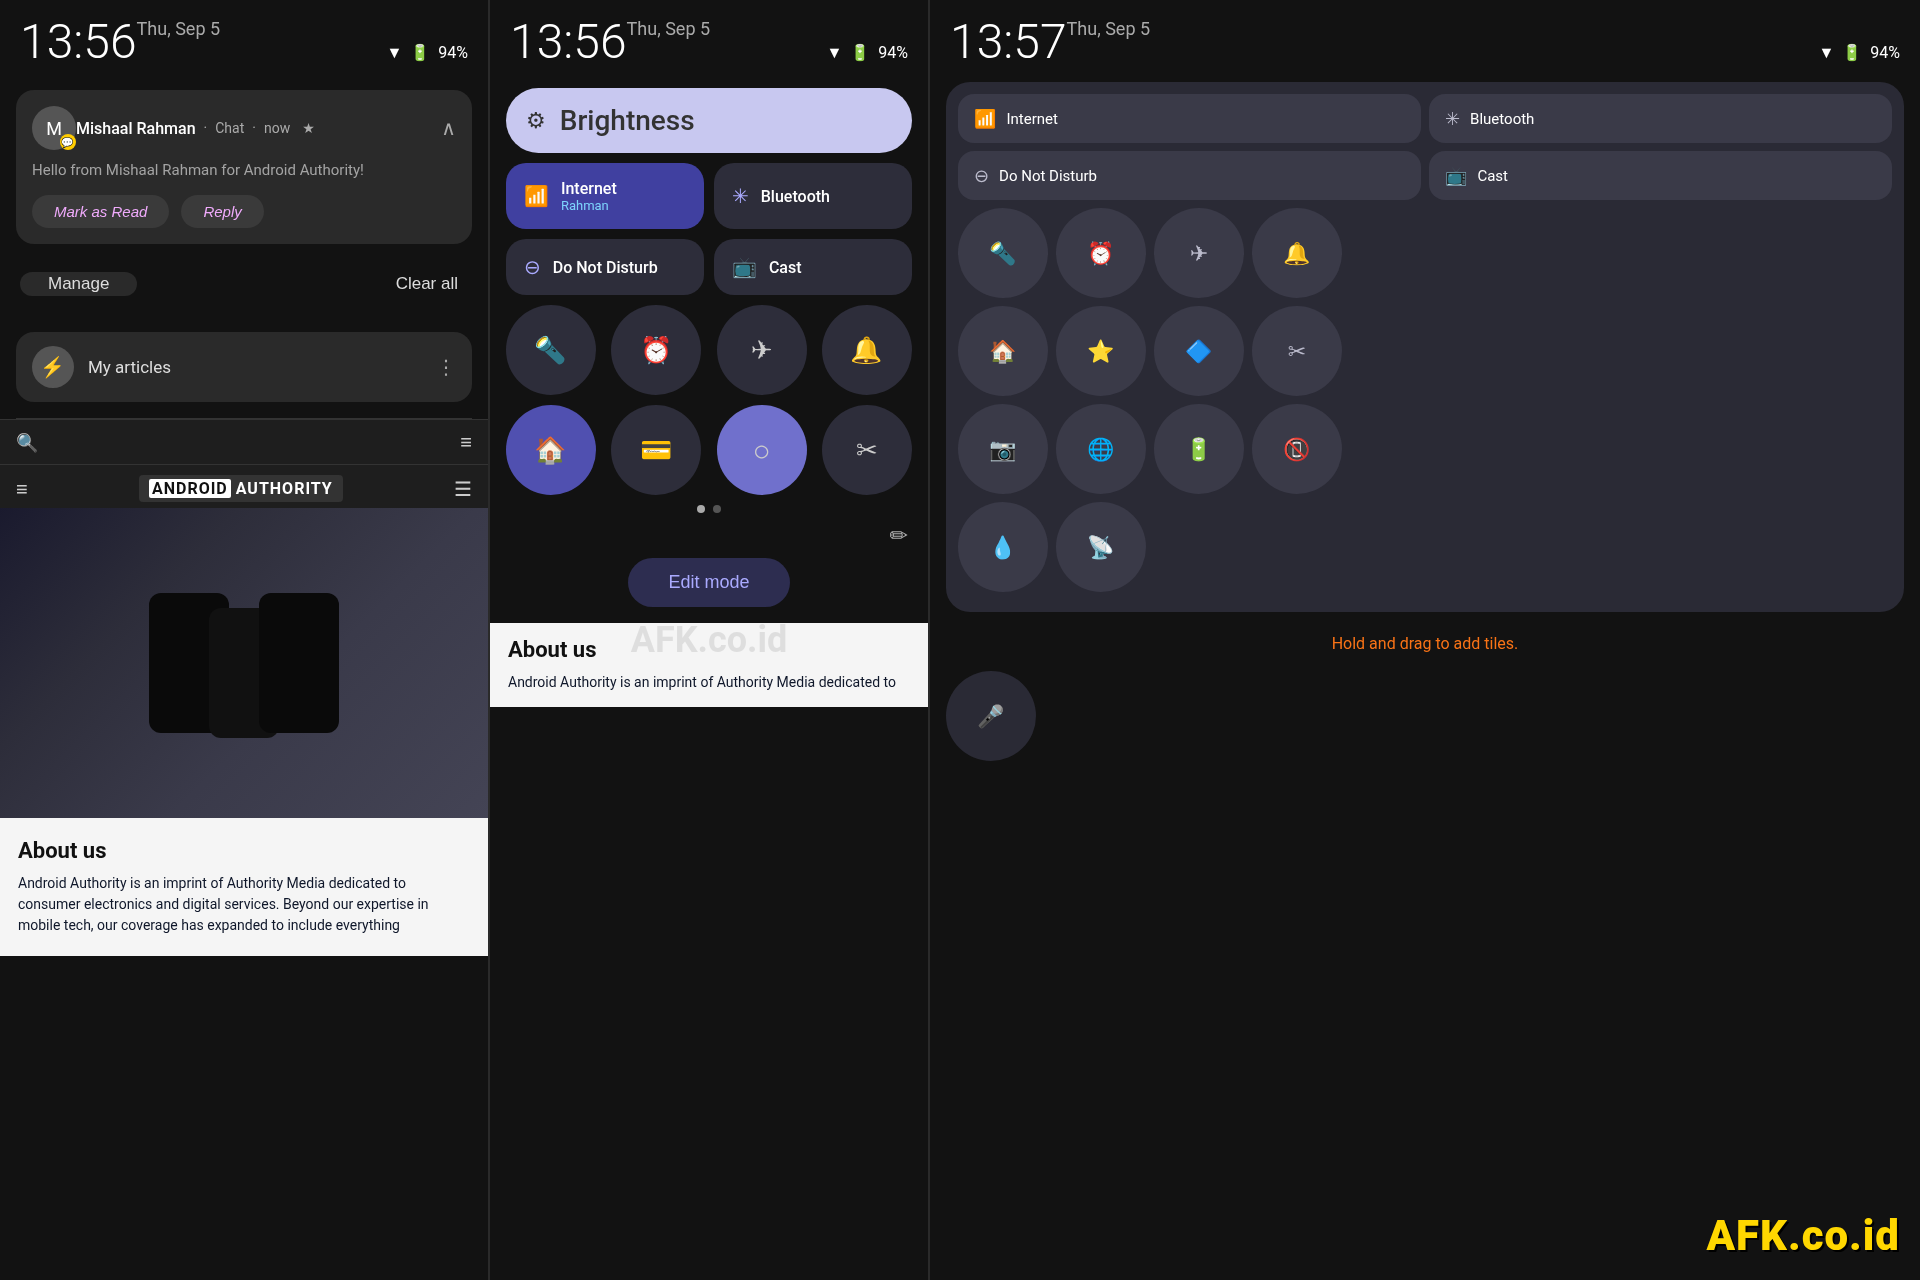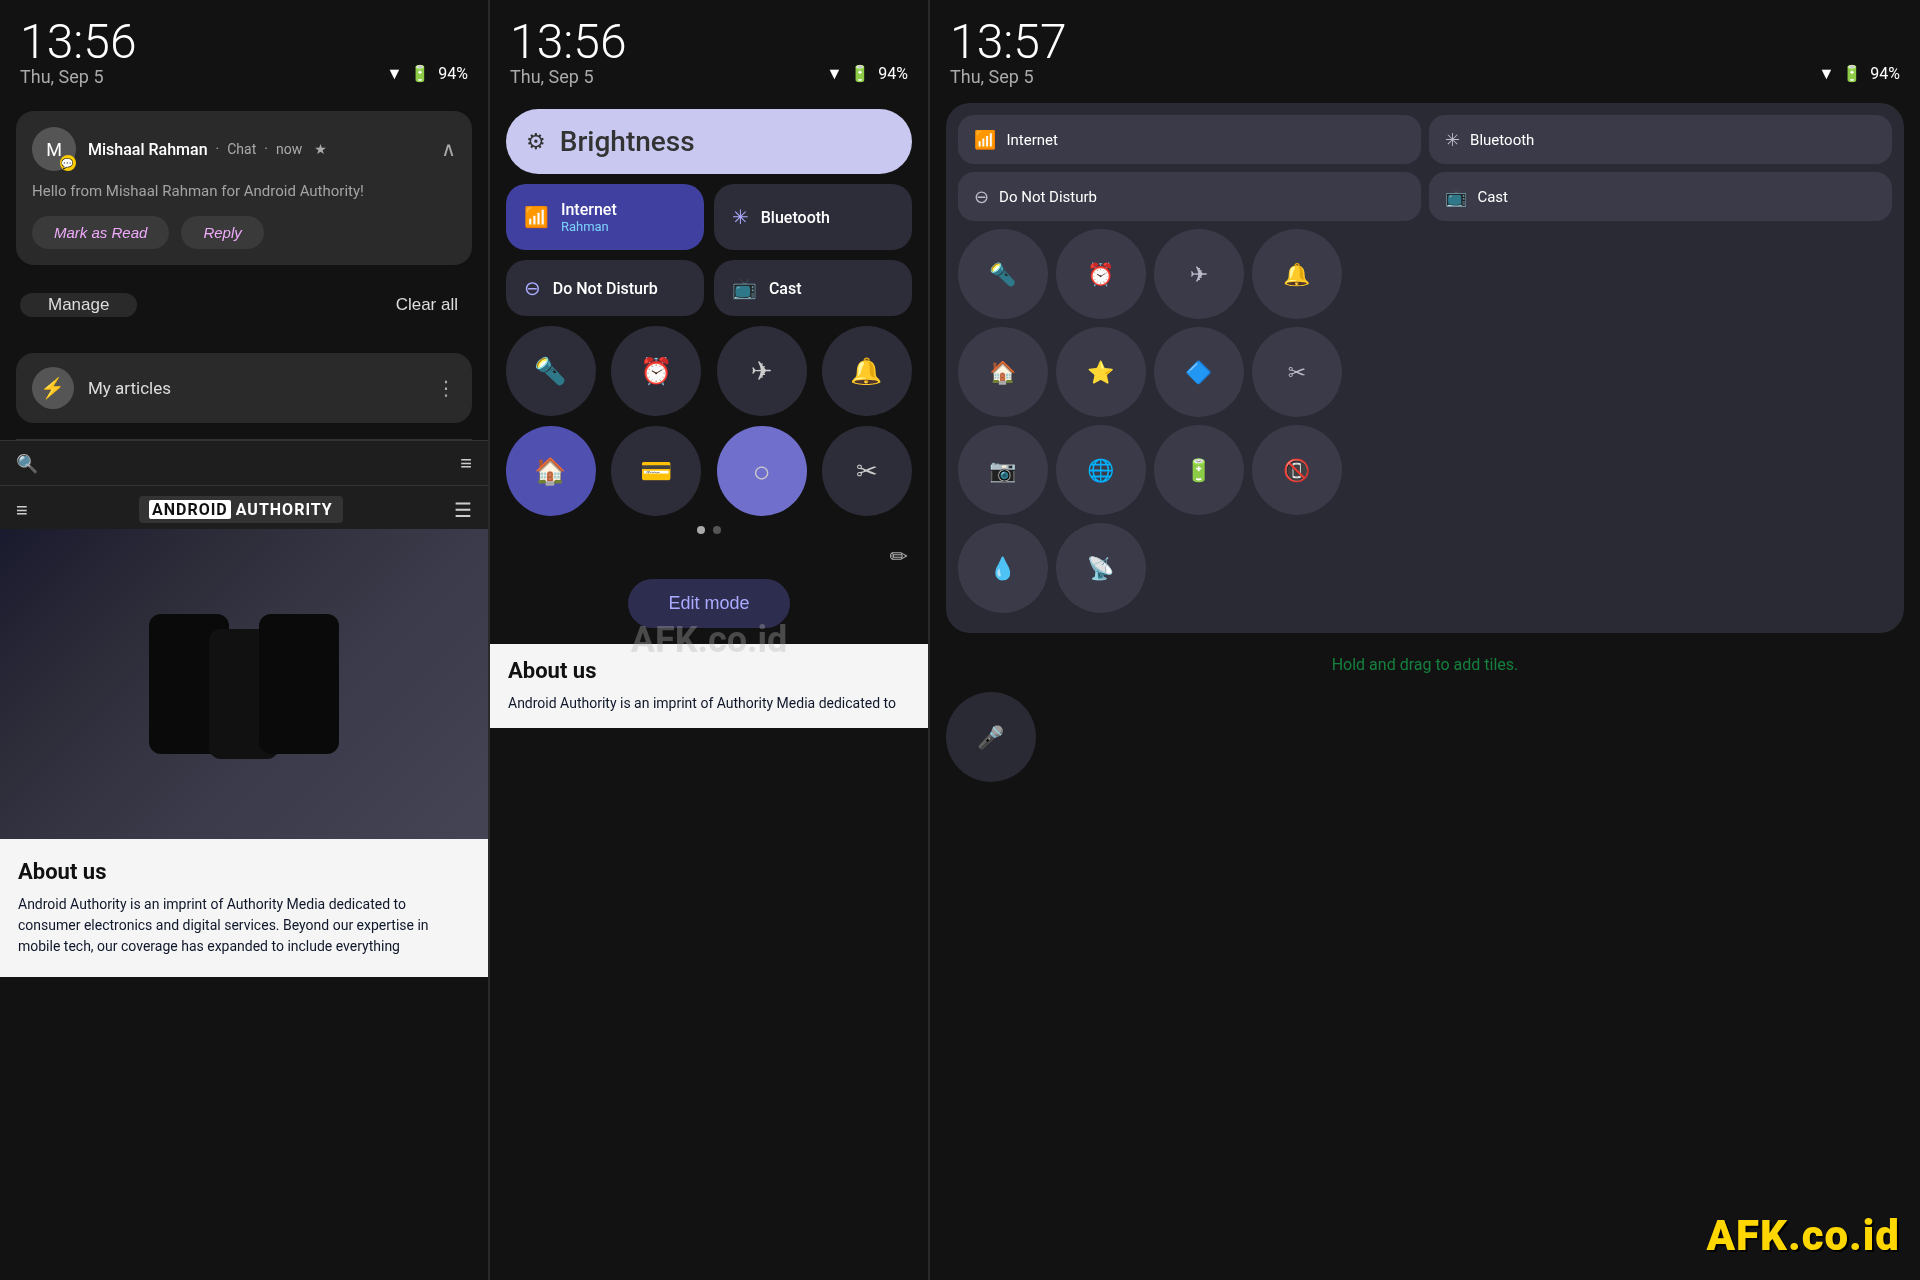--- a/index.html
+++ b/index.html
@@ -53,21 +53,21 @@
       font-size: 18px;
     }
     .status-icons {
       display: flex;
       align-items: center;
       gap: 8px;
       color: #ffffff;
       font-size: 16px;
       padding-bottom: 4px;
     }
-    .status-left { display: flex; flex-direction: column; }
+    .status-left { display: flex; flex-direction: row; }
     .status-percent { font-size: 16px; color: #ffffff; }
 
     
     .notification-card {
       background: #2a2a2a;
       border-radius: 18px;
       margin: 16px 16px 12px 16px;
       padding: 16px;
     }
     .notif-header {
@@ -100,21 +100,21 @@
       display: flex;
       align-items: center;
       justify-content: center;
       font-size: 10px;
     }
     .notif-title-row {
       display: flex;
       align-items: center;
       gap: 8px;
       flex: 1;
-      margin-left: 12px;
+      margin-left: 0;
     }
     .notif-sender {
       color: #ffffff;
       font-size: 16px;
       font-weight: 500;
     }
     .notif-dot { color: #aaa; font-size: 14px; }
     .notif-app { color: #aaa; font-size: 14px; }
     .notif-time { color: #aaa; font-size: 14px; }
     .notif-star { color: #aaa; font-size: 14px; margin-left: 4px; }
@@ -384,21 +384,21 @@
       display: flex;
       align-items: center;
       justify-content: center;
       font-size: 22px;
       color: #bbbbcc;
       cursor: pointer;
       flex-shrink: 0;
     }
 
     .right-hint-bottom {
-      color: #15803d;
+      color: #f97316;
       font-size: 16px;
       text-align: center;
       padding: 14px 20px 10px;
     }
 
     .bottom-sq-row {
       display: flex;
       gap: 10px;
       margin: 8px 16px 12px 16px;
       flex-wrap: wrap;

